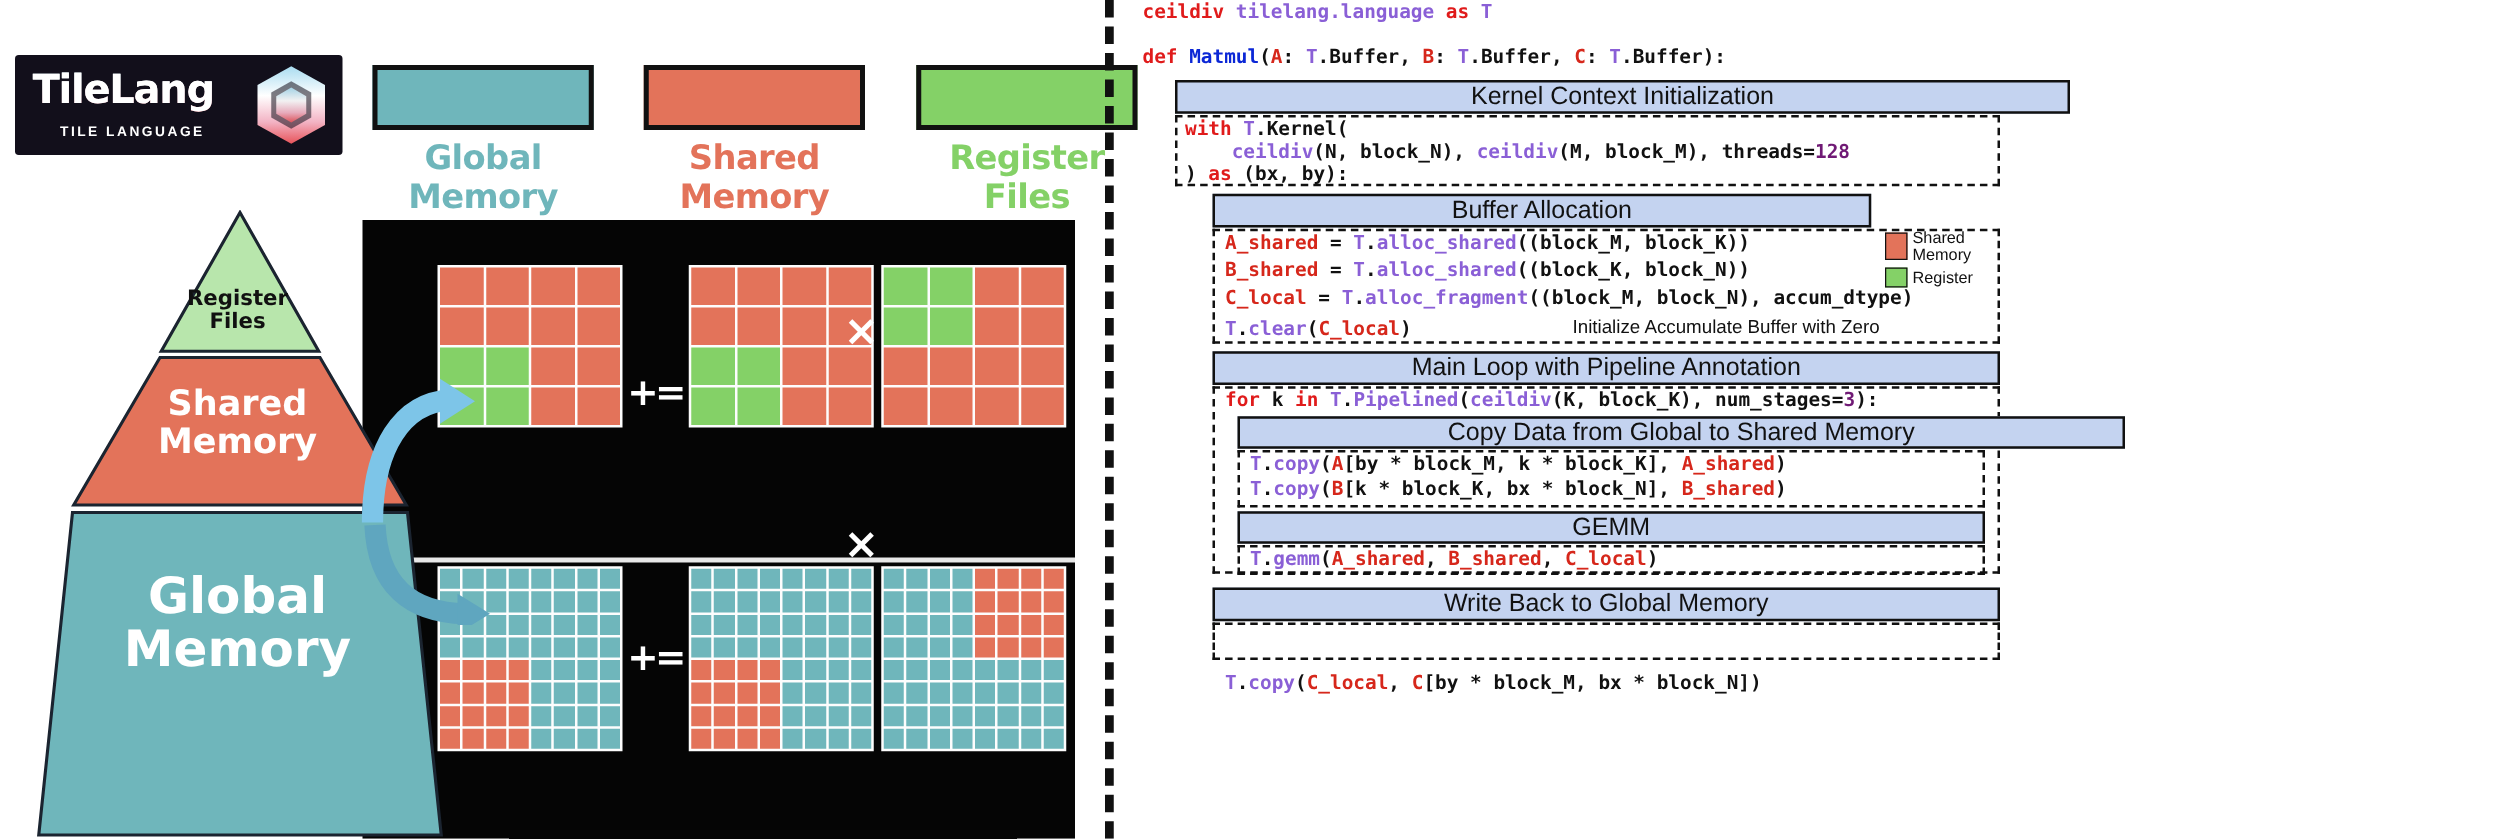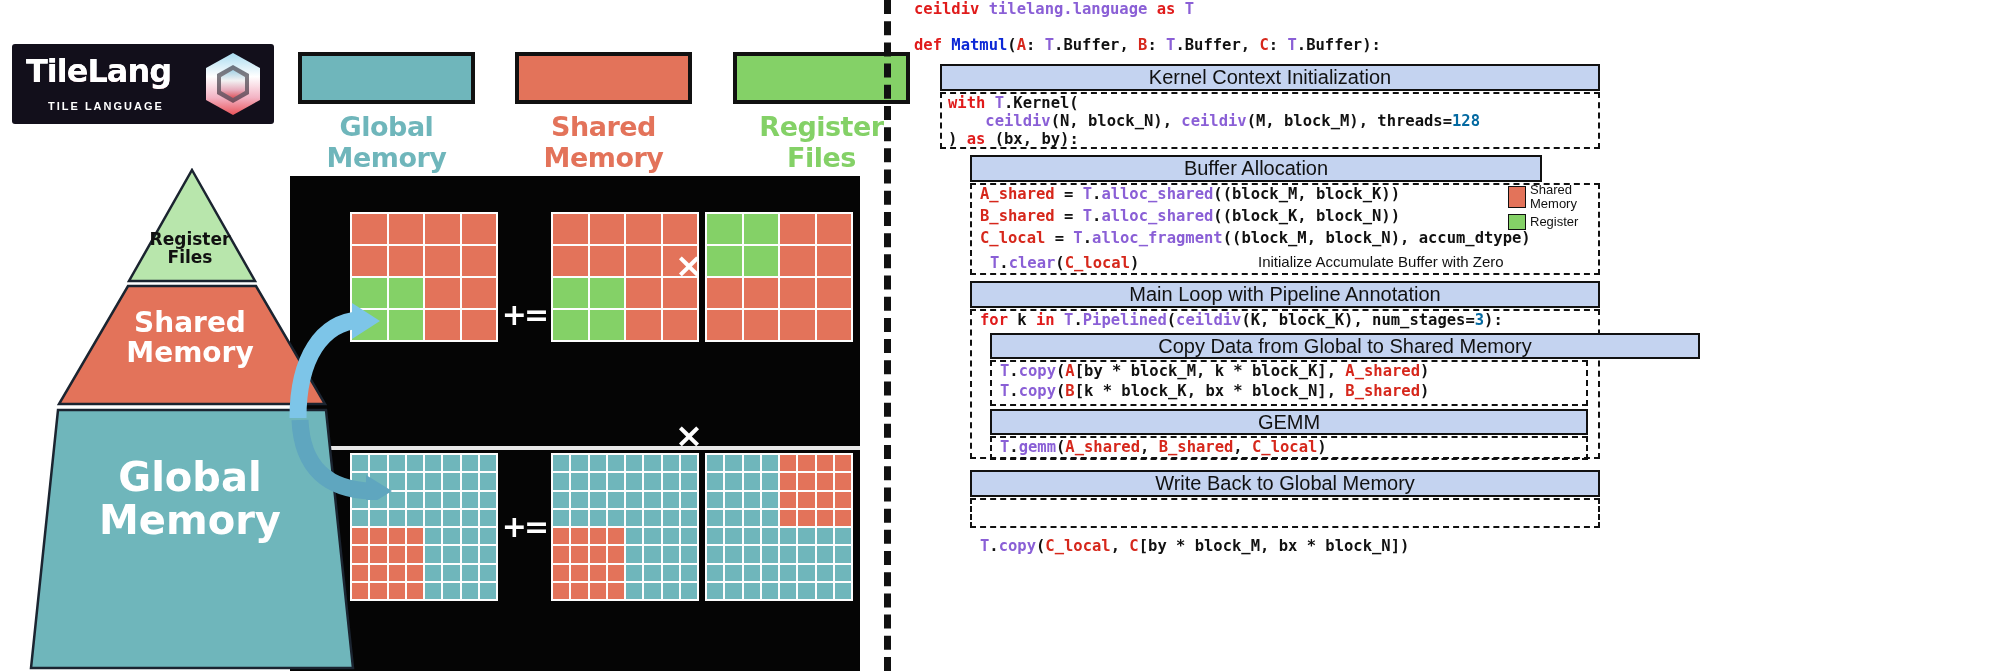--- a/index.html
+++ b/index.html
@@ -54,21 +54,21 @@
         border-left:7px dashed #111;}
 
   
   .right{position:absolute;left:900px;top:0;width:1100px;height:671px;}
   .code{position:absolute;font-family:"DejaVu Sans Mono",monospace;font-size:15.5px;
         font-weight:bold;white-space:pre;line-height:1;}
   .kw{color:#e01b1b;}
   .mod{color:#8a5fd6;}
   .fn{color:#0b27d6;}
   .id{color:#111;}
-  .num{color:#0369a1;}
+  .num{color:#701a75;}
   .var{color:#d6271b;}
   .pl{color:#111;}
 
   .hdr{position:absolute;background:#c4d3f0;border:2px solid #111;box-sizing:border-box;
        font-size:20px;color:#111;display:flex;align-items:center;justify-content:center;
        font-family:"Liberation Sans",sans-serif;}
   .dbox{position:absolute;border:2.5px dashed #111;box-sizing:border-box;}
   .note{position:absolute;font-size:15px;color:#111;font-family:"Liberation Sans",sans-serif;}
 
   .minilegend{position:absolute;}
@@ -412,32 +412,32 @@
   </div>
 
   <div class="vsep"></div>
 
   <div class="right">
 
     <div class="code" style="left:14px;top:2px;"><span class="kw">ceildiv</span> <span class="mod">tilelang.language</span> <span class="kw">as</span> <span class="mod">T</span></div>
 
     <div class="code" style="left:14px;top:38px;"><span class="kw">def</span> <span class="fn">Matmul</span><span class="pl">(</span><span class="var">A</span><span class="pl">: </span><span class="mod">T</span><span class="pl">.</span><span class="id">Buffer</span><span class="pl">, </span><span class="var">B</span><span class="pl">: </span><span class="mod">T</span><span class="pl">.</span><span class="id">Buffer</span><span class="pl">, </span><span class="var">C</span><span class="pl">: </span><span class="mod">T</span><span class="pl">.</span><span class="id">Buffer</span><span class="pl">):</span></div>
 
-    <div class="hdr" style="left:40px;top:64px;width:660px;height:27px;">Kernel Context Initialization</div>
+    <div class="hdr" style="left:40px;top:64px;width:716px;height:27px;">Kernel Context Initialization</div>
     <div class="dbox" style="left:40px;top:92px;width:660px;height:57px;"></div>
     <div class="code" style="left:48px;top:96px;"><span class="kw">with</span> <span class="mod">T</span><span class="pl">.</span><span class="id">Kernel</span><span class="pl">(</span></div>
     <div class="code" style="left:48px;top:114px;"><span class="pl">    </span><span class="mod">ceildiv</span><span class="pl">(</span><span class="id">N</span><span class="pl">, </span><span class="id">block_N</span><span class="pl">), </span><span class="mod">ceildiv</span><span class="pl">(</span><span class="id">M</span><span class="pl">, </span><span class="id">block_M</span><span class="pl">), </span><span class="id">threads</span><span class="pl">=</span><span class="num">128</span></div>
     <div class="code" style="left:48px;top:132px;text-align:center;"><span class="pl">) </span><span class="kw">as</span> <span class="pl">(</span><span class="id">bx</span><span class="pl">, </span><span class="id">by</span><span class="pl">):</span></div>
 
-    <div class="hdr" style="left:70px;top:155px;width:572px;height:27px;">Buffer Allocation</div>
+    <div class="hdr" style="left:70px;top:155px;width:527px;height:27px;">Buffer Allocation</div>
     <div class="dbox" style="left:70px;top:183px;width:630px;height:92px;"></div>
     <div class="code" style="left:80px;top:209px;"><span class="var">B_shared</span> <span class="pl">=</span> <span class="mod">T</span><span class="pl">.</span><span class="mod">alloc_shared</span><span class="pl">((</span><span class="id">block_K</span><span class="pl">, </span><span class="id">block_N</span><span class="pl">))</span></div>
     <div class="code" style="left:80px;top:187px;"><span class="var">A_shared</span> <span class="pl">=</span> <span class="mod">T</span><span class="pl">.</span><span class="mod">alloc_shared</span><span class="pl">((</span><span class="id">block_M</span><span class="pl">, </span><span class="id">block_K</span><span class="pl">))</span></div>
     <div class="code" style="left:80px;top:231px;"><span class="var">C_local</span> <span class="pl">=</span> <span class="mod">T</span><span class="pl">.</span><span class="mod">alloc_fragment</span><span class="pl">((</span><span class="id">block_M</span><span class="pl">, </span><span class="id">block_N</span><span class="pl">), </span><span class="id">accum_dtype</span><span class="pl">)</span></div>
-    <div class="code" style="left:90px;top:256px;"><span class="mod">T</span><span class="pl">.</span><span class="mod">clear</span><span class="pl">(</span><span class="var">C_local</span><span class="pl">)</span></div>
+    <div class="code" style="left:80px;top:256px;"><span class="mod">T</span><span class="pl">.</span><span class="mod">clear</span><span class="pl">(</span><span class="var">C_local</span><span class="pl">)</span></div>
     <div class="note" style="left:358px;top:253px;">Initialize Accumulate Buffer with Zero</div>
 
     <div class="minilegend" style="left:608px;top:183px;">
       <div class="mlrow">
         <div class="mlsw" style="background:#e3735a;"></div>
         <div class="mltext" style="white-space:pre-line;">Shared
 Memory</div>
       </div>
       <div class="mlrow" style="margin-top:4px;">
         <div class="mlsw" style="background:#84d167;height:16px;"></div>

